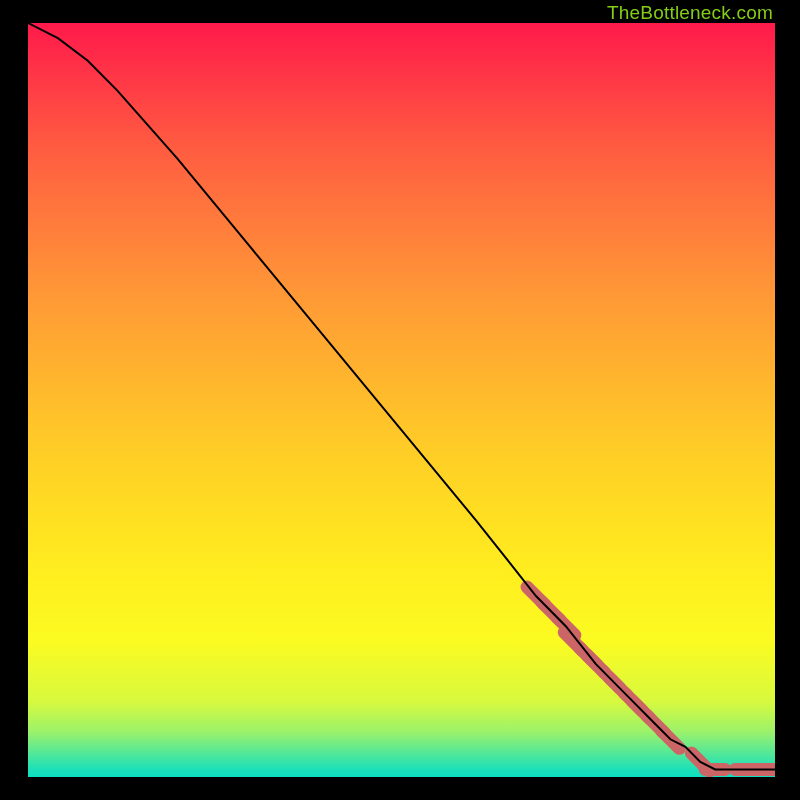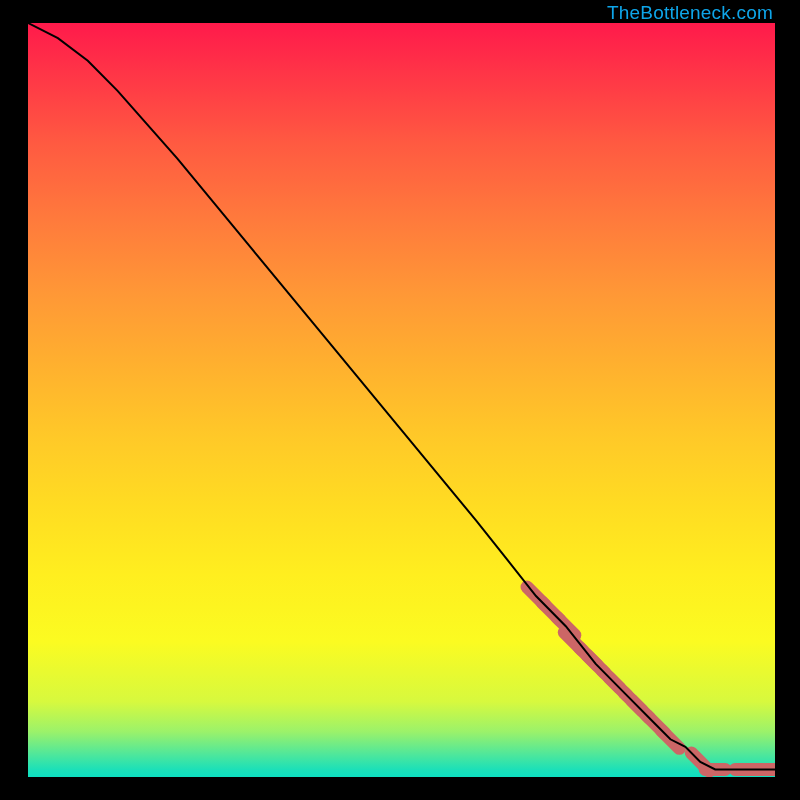--- a/index.html
+++ b/index.html
@@ -42,21 +42,21 @@
       #9bf26a 94%,
       #4fe79b 97%,
       #1ce0b8 99%,
       #0ddfc1 100%
     );
   }
   .watermark {
     position: absolute;
     right: 27px;
     top: 2px;
-    color: #0ea5e9;
+    color: #84cc16;
     font-size: 19px;
     font-weight: 500;
     letter-spacing: 0.2px;
     user-select: none;
   }
   svg.curve {
     position: absolute;
     left: 0;
     top: 0;
     width: 747px;

